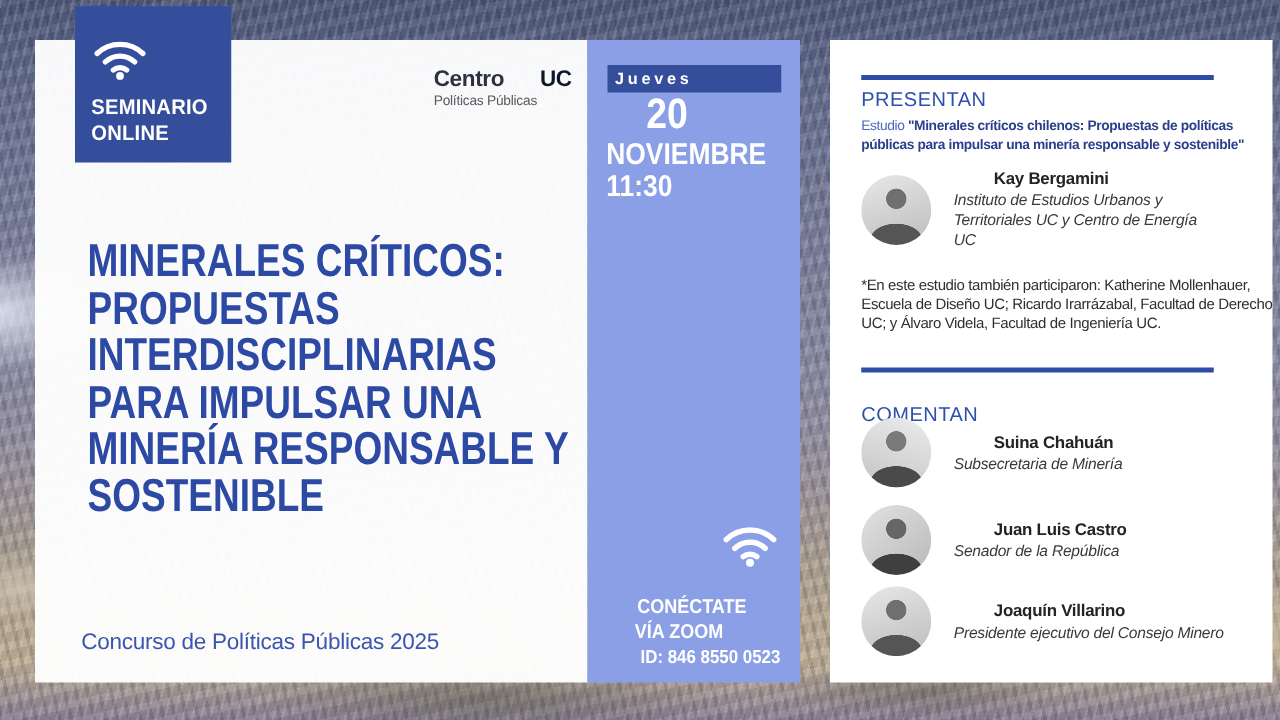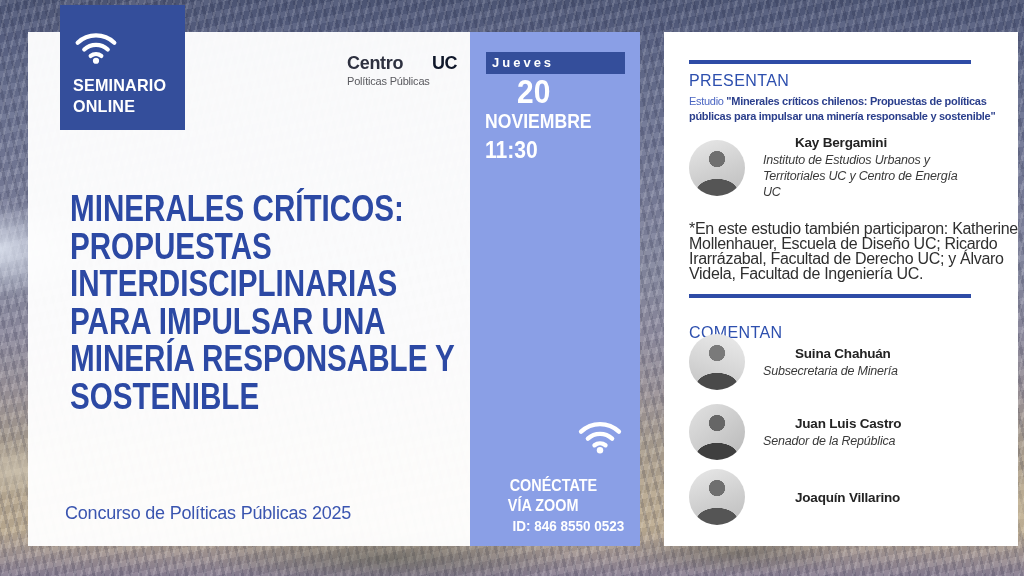--- a/index.html
+++ b/index.html
@@ -46,39 +46,39 @@
 
   
   .main-title { position:absolute; left:42px; top:158px; color:#2c49a4; font-weight:bold; font-size:37px; line-height:37.5px; white-space:nowrap; }
   .t-line { display:block; transform:scaleX(0.8); transform-origin:left top; }
   .footer-note { position:absolute; left:37px; top:471px; color:#3a55b0; font-size:18px; letter-spacing:-0.2px; }
 
   
   .day-box { position:absolute; left:16px; top:20px; width:139px; height:22px; background:#344e9b; color:#ffffff;
              font-size:13px; font-weight:bold; letter-spacing:3px; line-height:22px; padding-left:6px; }
   .date-number { position:absolute; left:15px; top:40px; color:#fff; font-weight:bold; font-size:34px; white-space:nowrap;margin-left:32px; }
-  .date-month  { position:absolute; left:15px; top:78px; color:#fff; font-weight:bold; font-size:20px; white-space:nowrap; }
+  .date-month  { position:absolute; left:15px; top:78px; color:#fff; font-weight:bold; font-size:24px; white-space:nowrap; }
   .date-time   { position:absolute; left:15px; top:104px; color:#fff; font-weight:bold; font-size:24px; white-space:nowrap; }
   .cond { display:inline-block; transform:scaleX(0.88); transform-origin:left top; }
   .mid-wifi { position:absolute; right:17px; top:386px; }
   .connect-block { position:absolute; right:16px; top:444px; text-align:left; color:#fff; font-weight:bold;
                    font-size:16px; line-height:20px; white-space:nowrap; }
   .connect-block .cond-r { display:inline-block; transform:scaleX(0.9); transform-origin:right top; }
   .connect-id { font-size:15px; }
 
   
   .rp { position:absolute; left:25px; }
   .rule { width:282px; height:4px; background:#2e4ca6; }
   .rule-1 { top:28px; } .rule-2 { top:262px; }
   .section-heading { color:#2d4fae; font-size:16px; letter-spacing:0.4px; }
   .heading-1 { top:40px; } .heading-2 { top:292px; }
   .study { top:62px; width:332px; font-size:11px; line-height:15px; letter-spacing:-0.3px; }
   .study-label { color:#4b66c2; }
   .study-title { color:#2b3f8c; font-weight:bold; }
-  .note { top:189px; width:332px; font-size:16px; line-height:15px; letter-spacing:-0.3px; color:#2f2f2f; }
+  .note { top:189px; width:332px; font-size:12px; line-height:15px; letter-spacing:-0.3px; color:#2f2f2f; }
 
   .person-row { position:absolute; left:25px; display:flex; align-items:center; gap:18px; }
   .row-kay    { top:103px; }
   .row-p0     { top:302px; }
   .row-p1     { top:372px; }
   .row-p2     { top:437px; }
   .avatar { width:56px; height:56px; border-radius:50%; flex:0 0 56px;
             background:
               radial-gradient(circle at 50% 34%, #6f6f6f 0 17%, rgba(0,0,0,0) 18%),
               radial-gradient(ellipse 62% 38% at 50% 92%, #555 0 58%, rgba(0,0,0,0) 60%),
@@ -170,20 +170,21 @@
       <div class="avatar v2"></div>
       <div>
         <div class="person-name">Suina Chahuán</div>
         <div class="person-role">Subsecretaria de Minería</div>
       </div>
     </div>
     <div class="person-row row-p2">
       <div class="avatar"></div>
       <div>
         <div class="person-name">Joaquín Villarino</div>
+        <div class="person-role">Presidente ejecutivo del Consejo Minero</div>
       </div>
     </div>
   </div>
 
   <div class="badge">
     <svg class="wifi" width="44" height="36" viewBox="0 0 24 19">
       <g fill="none" stroke="#ffffff" stroke-width="2.3" stroke-linecap="round">
         <path d="M2 7.2 a14.5 14.5 0 0 1 20 0"></path>
         <path d="M5.6 10.9 a9.3 9.3 0 0 1 12.8 0"></path>
         <path d="M9.1 14.4 a4.6 4.6 0 0 1 5.8 0"></path>

